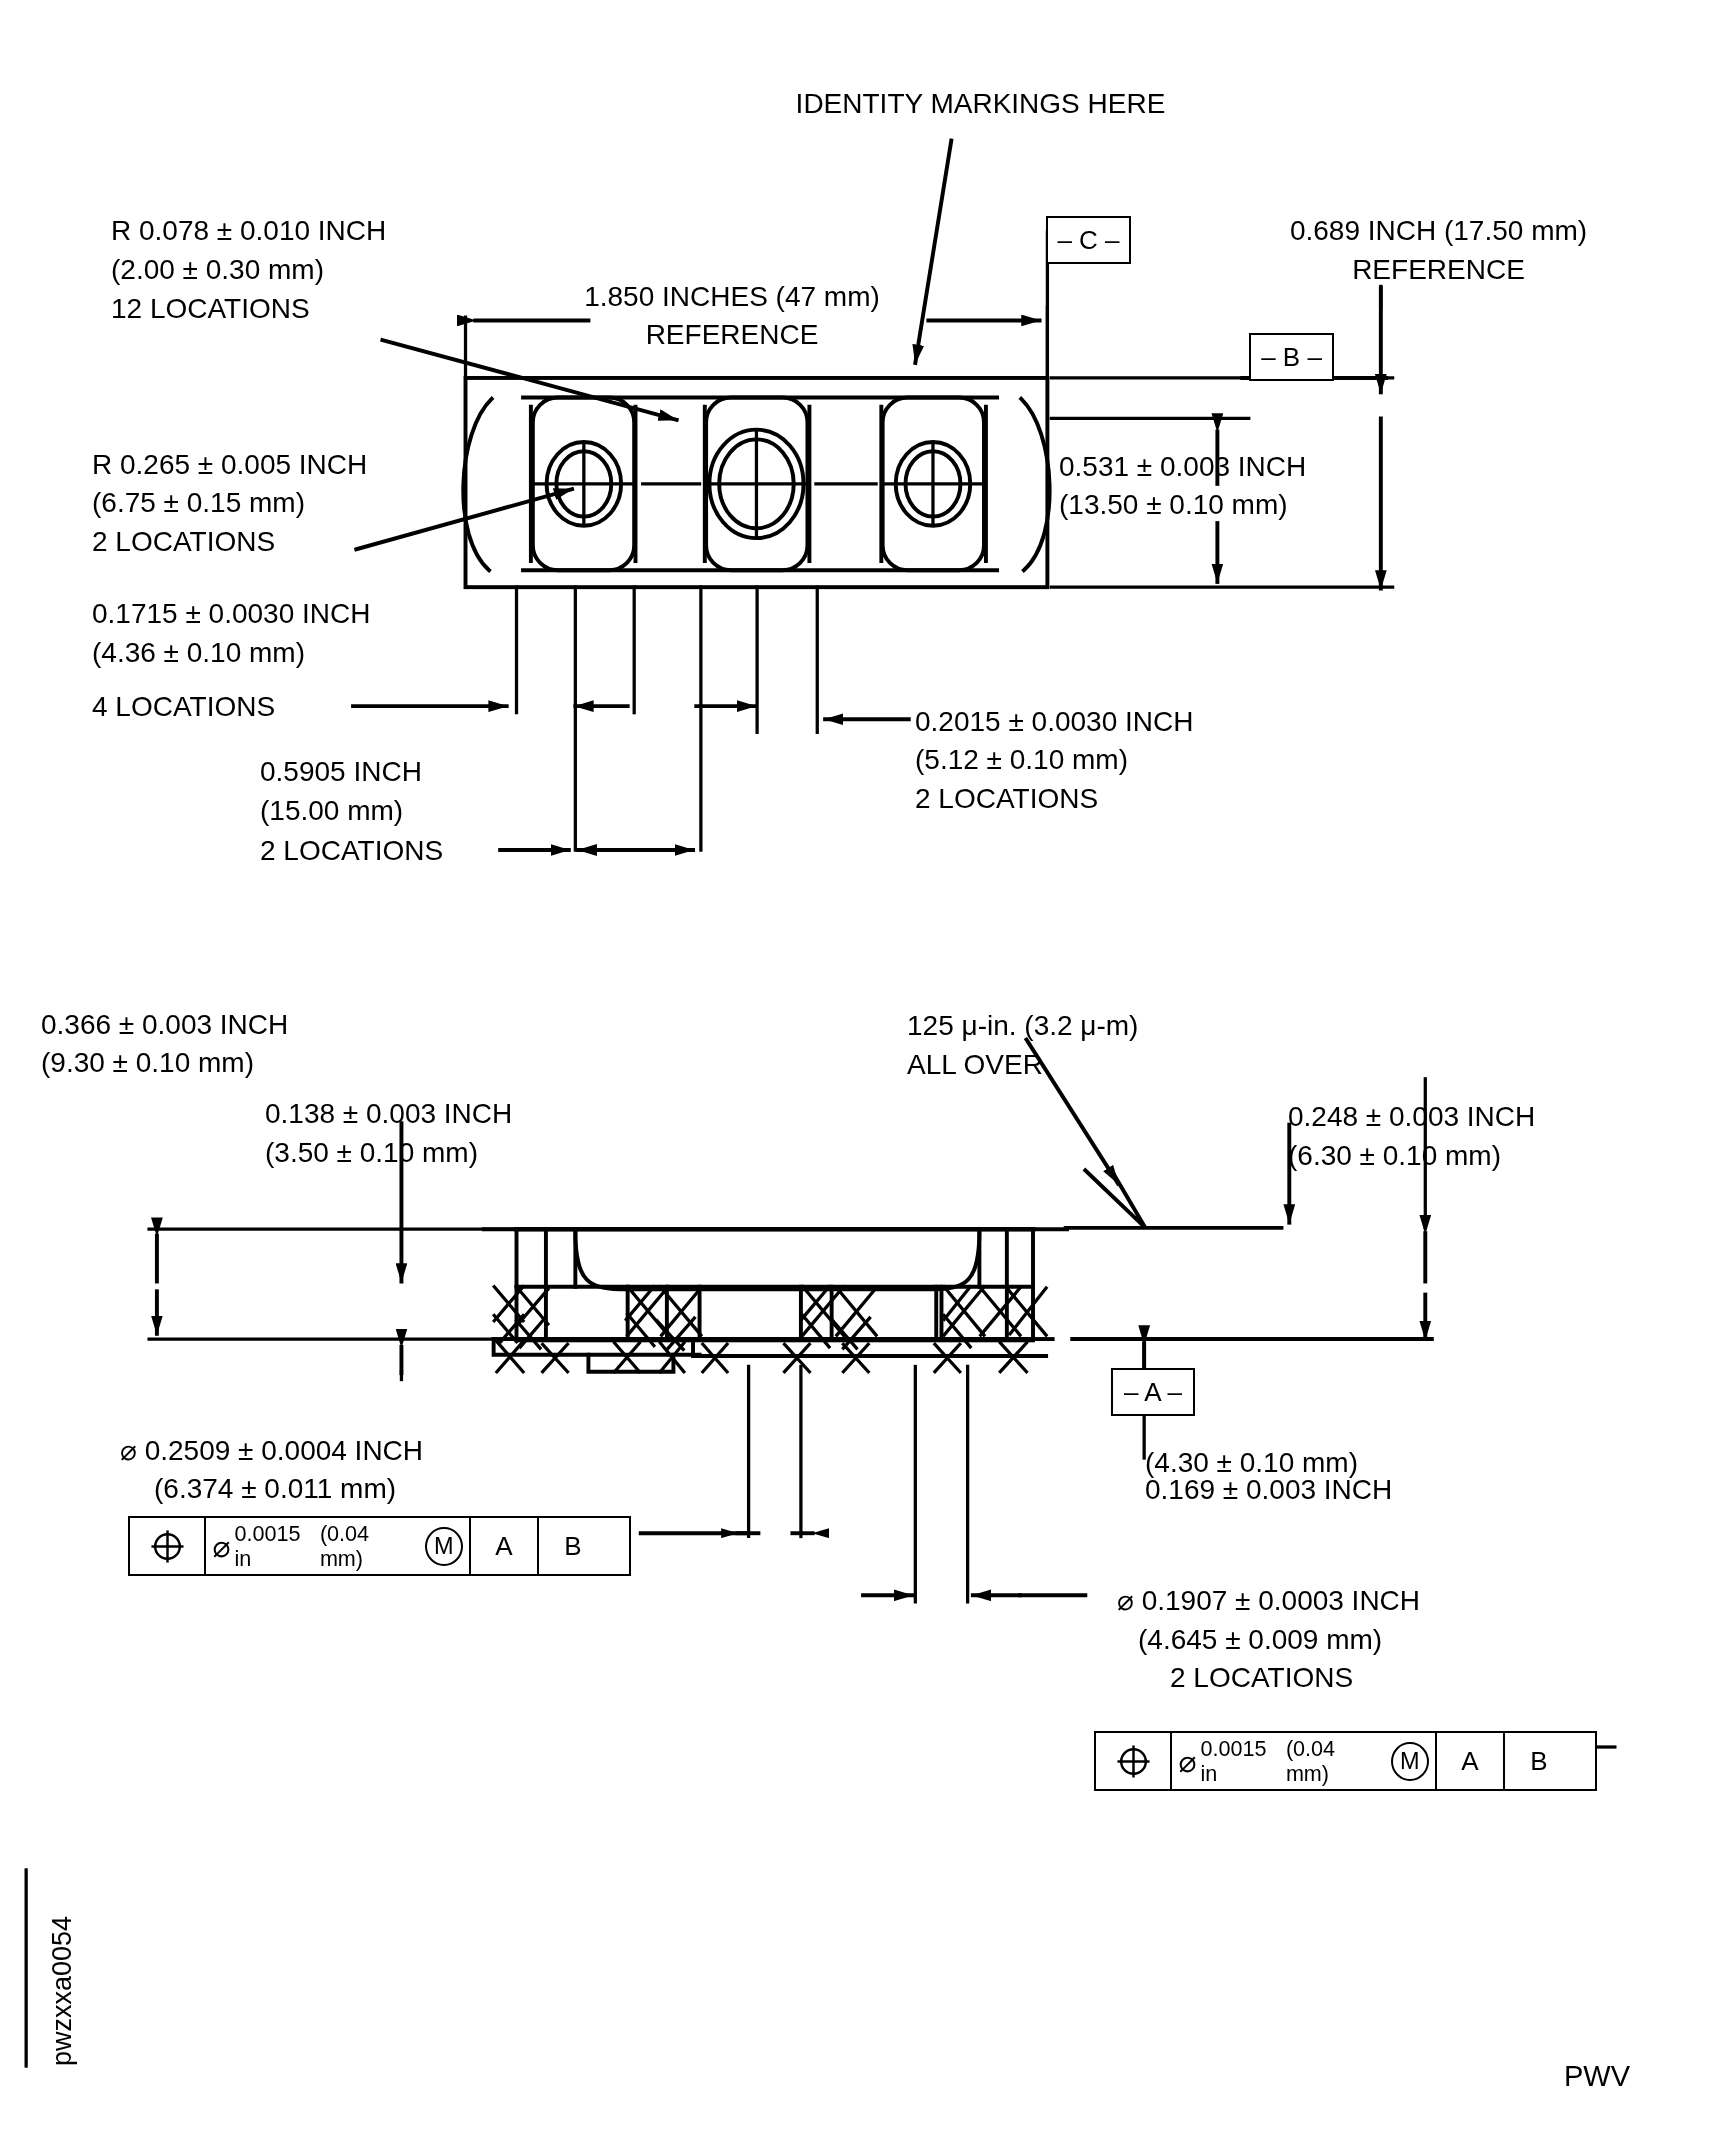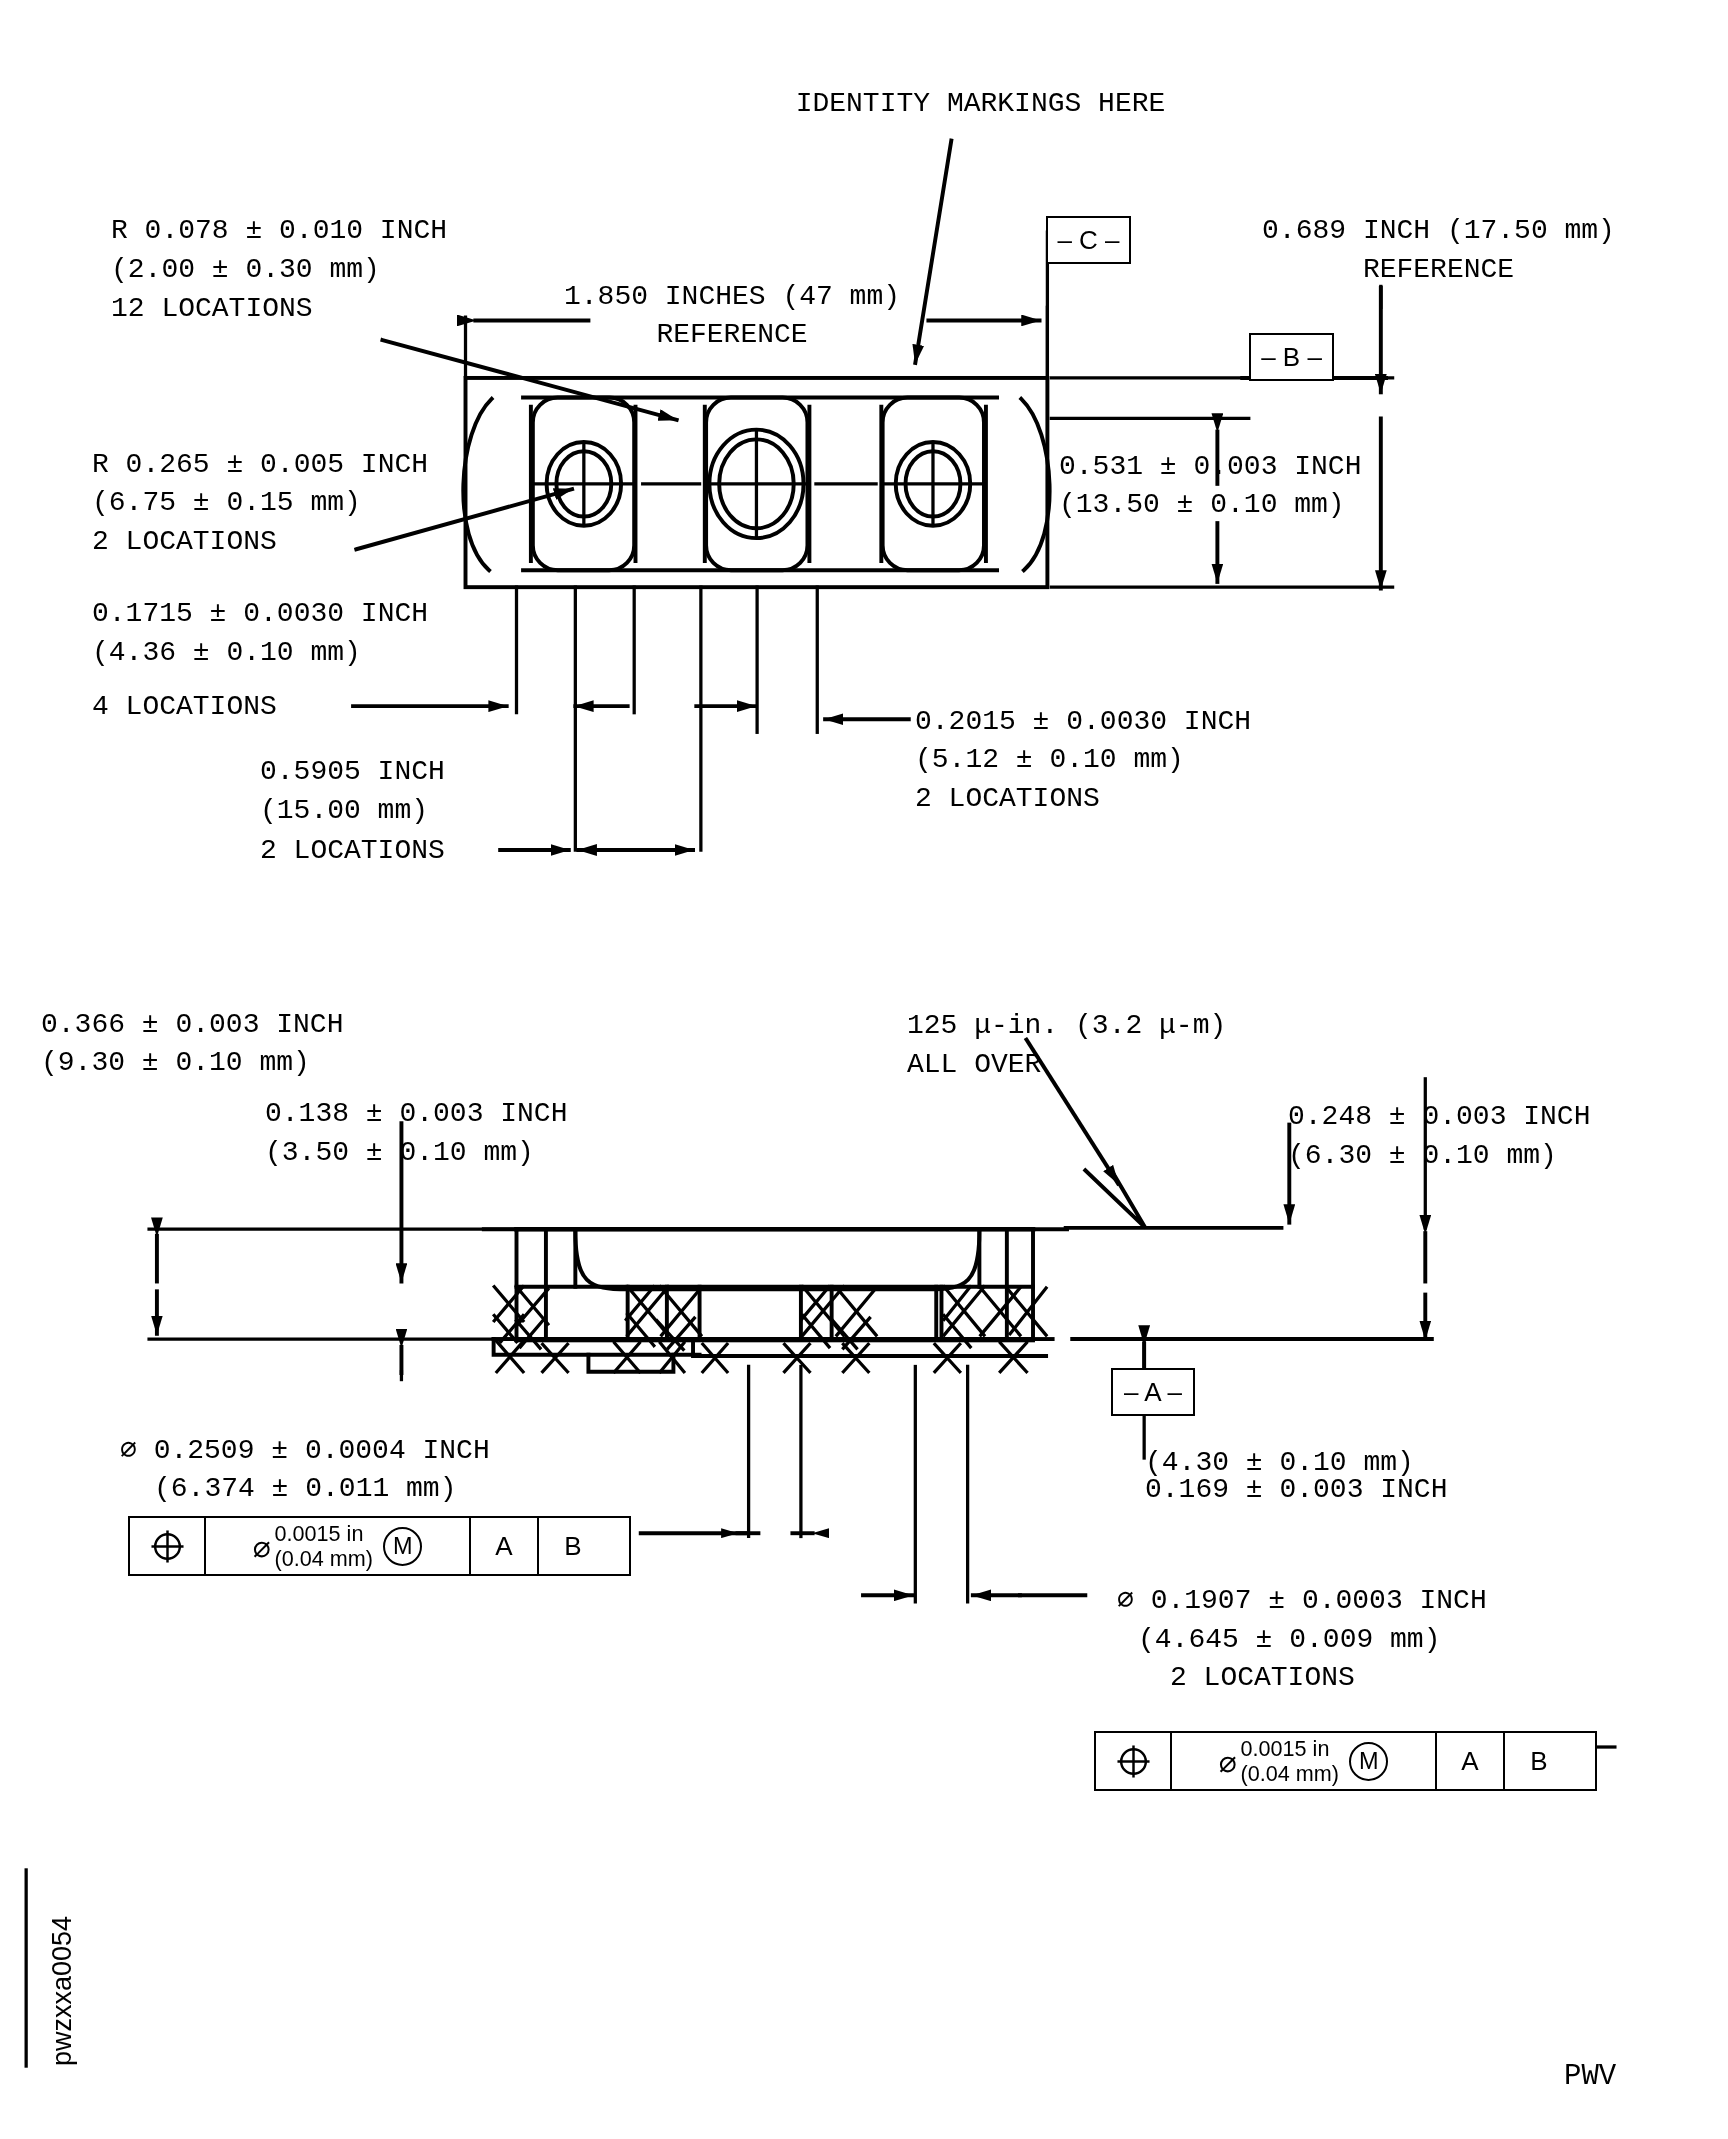--- a/index.html
+++ b/index.html
@@ -14,21 +14,21 @@
   }
   #sheet {
     position: relative;
     width: 1728px;
     height: 2140px;
     background: #ffffff;
     overflow: hidden;
   }
   .txt {
     position: absolute;
-    font-family: Liberation Mono, monospace;
+    font-family: Liberation Sans, sans-serif;
     font-size: 28px;
     line-height: 37px;
     color: #000;
     white-space: pre;
     letter-spacing: 0px;
   }
   .txt.note { font-size: 29px; }
   .ctr { text-align: center; }
   .vert {
     position: absolute;
@@ -76,21 +76,20 @@
   }
   .fcf-cell:last-child { border-right: none; }
   .fcf-tol {
     flex-direction: row;
     align-items: center;
     gap: 3.9px;
     padding: 0 6.5px;
   }
   .tol-stack {
     display: flex;
-    flex-direction: column;
     justify-content: center;
     line-height: 25px;
     font-size: 21.6px;
     text-align: left;
   }
   .mmc {
     display: inline-flex;
     width: 35px; height: 35px;
     border: 2px solid #000;
     border-radius: 50%;

